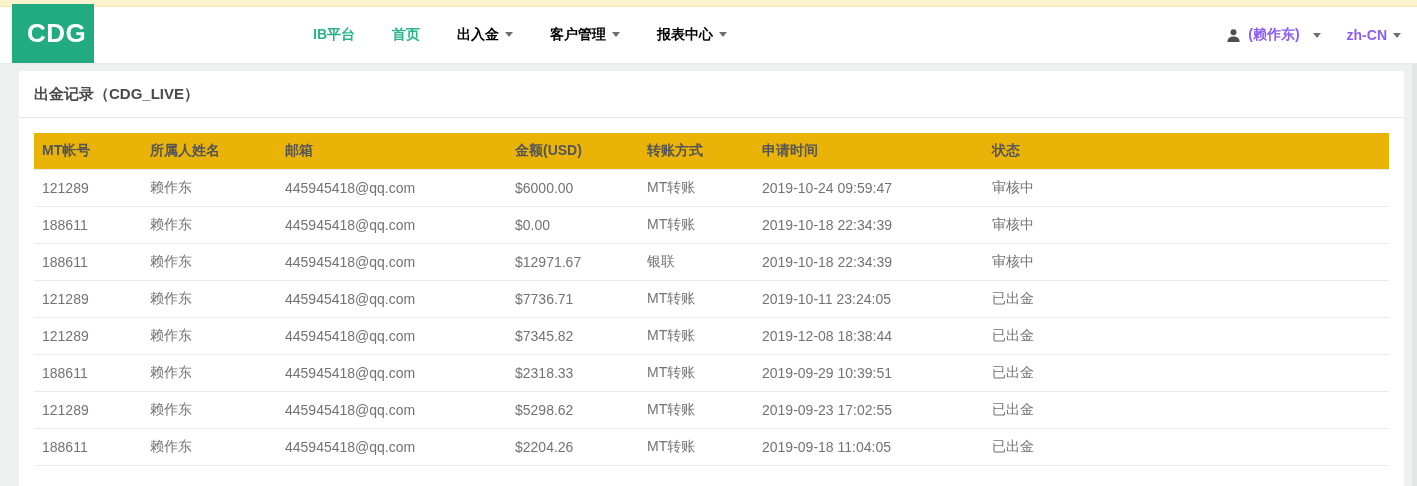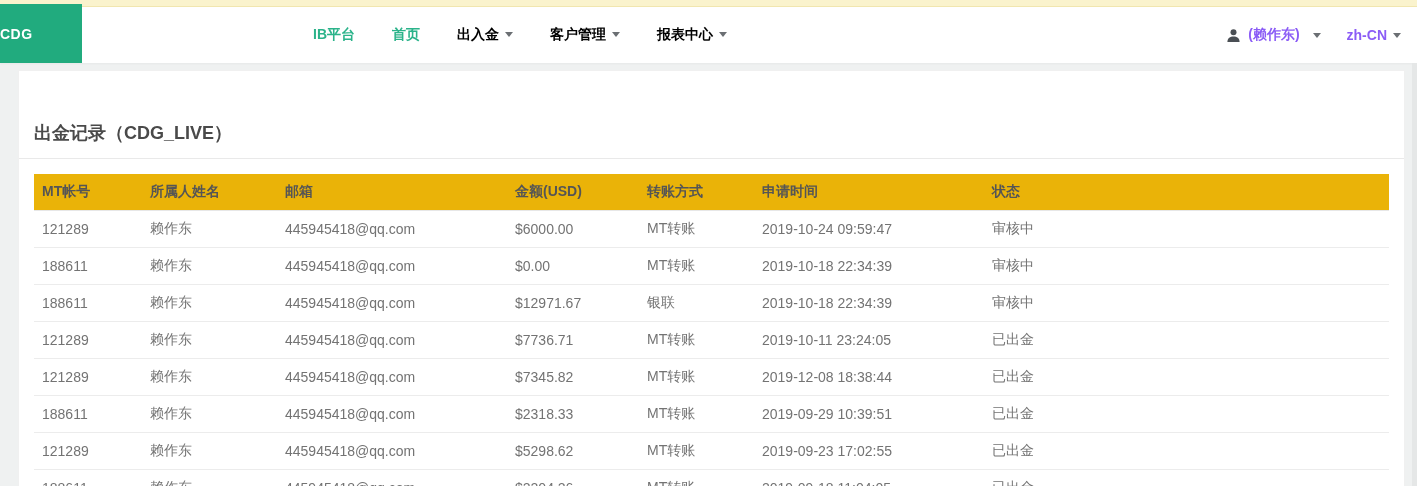--- a/index.html
+++ b/index.html
@@ -23,28 +23,29 @@
   .header {
     height:56px;
     background:#ffffff;
     position:relative;
     display:flex;
     align-items:center;
     box-shadow:0 1px 2px rgba(0,0,0,0.04);
   }
   .logo {
     position:absolute;
-    left:0; top:-3px;
+    left:12px; top:-3px;
     width:82px; height:59px;
     background:#21ab7e;
     color:#ffffff;
-    font-size:14px;
-    font-weight:bold;
-    display:flex;
-    align-items:center;
+    font-size:26px;
+    font-weight:bold;
+    display:flex;
+    align-items:center;
+    padding-left:15px;
     letter-spacing:0.5px;
     cursor:pointer;
   }
   .nav {
     display:flex;
     align-items:center;
     margin-left:313px;
     gap:37px;
     font-size:14px;
     font-weight:bold;
@@ -77,26 +78,25 @@
   
   .card {
     margin:7px 12px 0 18px;
     background:#ffffff;
     height:416px;
     overflow:hidden;
     border:1px solid #f0f0f0;
     border-bottom:none;
   }
   .card-title {
-    padding:26px 16px 13px 15px;
-    font-size:18px;
+    padding:14px 16px 13px 15px;
+    font-size:15px;
     font-weight:bold;
     color:#4a4a4a;
     border-bottom:1px solid #e9e9e9;
-    margin-top:24px;
   }
   .card-body { padding:15px 15px 0 15px; }
   .btn-primary {
     background:#21ab7e;
     color:#ffffff;
     border:none;
     border-radius:4px;
     font-size:14px;
     padding:9px 17px;
     cursor:pointer;

